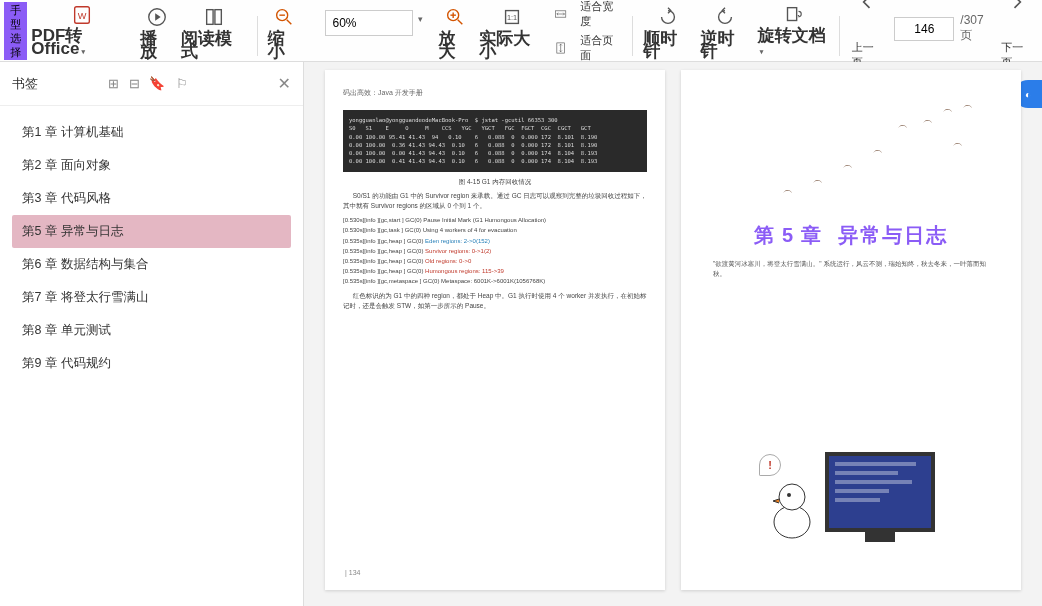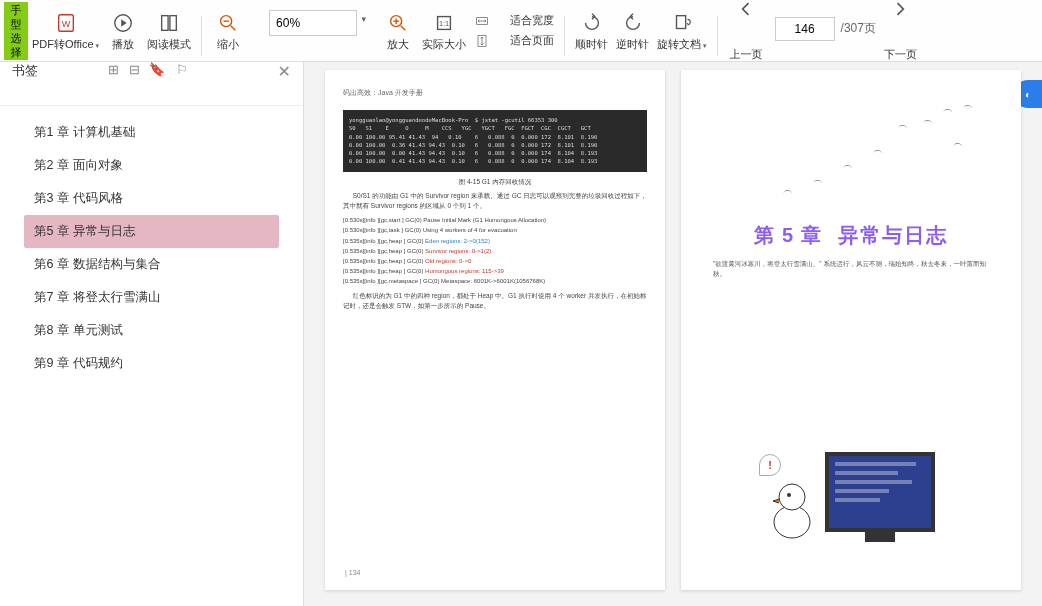--- a/index.html
+++ b/index.html
@@ -1,44 +1,44 @@
 <!DOCTYPE html>
 <html><head>
 <meta charset="utf-8">
 <style>
 * { margin: 0; padding: 0; box-sizing: border-box; }
 body { font-family: "Microsoft YaHei", sans-serif; font-size: 12px; background: #fff; width: 1042px; height: 606px; overflow: hidden; }
 .toolbar { height: 62px; display: flex; align-items: center; border-bottom: 1px solid #ddd; padding: 0 4px; background: #fefefe; }
 .tool-btn { display: flex; flex-direction: column; align-items: center; justify-content: center; padding: 2px 4px; cursor: pointer; min-width: 40px; height: 58px;}
 .tool-btn .ico { height: 26px; display: flex; align-items: center; justify-content: center; color: #555; }
 .tool-btn .ico svg { width: 22px; height: 22px; }
-.tool-btn .lbl { font-size: 11px; color: #333; text-align: center; line-height: 13px; margin-top: 2px; }
+.tool-btn .lbl { font-size: 17px; color: #333; line-height: 13px; margin-top: 2px; font-weight: bold; }
 .sep { width: 1px; height: 40px; background: #ddd; margin: 10px 6px 0; }
 .zoom-input { width: 88px; height: 26px; border: 1px solid #ccc; font-size: 12px; padding: 0 18px 0 6px; margin: 0 21px; position: relative; top: -8px;}
 .zoom-wrap { position: relative; display:inline-block; }
 .zoom-wrap::after { content: "▾"; position: absolute; right: 12px; top: -4px; font-size: 9px; color: #666; }
 .fit-group { display:flex; flex-direction:column; justify-content:center; gap:4px; height:58px; padding: 0 4px;}
-.fit-row { display:flex; align-items:center; gap:20px; font-size:11px; color:#333; cursor:pointer;}
+.fit-row { display:flex; align-items:center; gap:12px; font-size:11px; color:#333; cursor:pointer;}
 .fit-row svg { width:16px; height:16px;}
 .page-input { width: 60px; height: 24px; border: 1px solid #ccc; text-align: center; font-size: 12px; margin: 0 4px; position: relative; top:-2px;}
 .page-total { font-size: 12px; color: #666; position: relative; top:-2px;}
 .nav-area { display:flex; align-items:center; height:58px; gap:2px;}
 .nav-btn { display:flex; flex-direction:column; align-items:center; cursor:pointer; padding:2px 6px;gap:24px;}
 .nav-btn svg { width:20px; height:20px;}
 .nav-btn .lbl { font-size:11px; color:#333; margin-top:4px;}
-.handle-tab { background:#84cc16; height:58px; display:flex; align-items:center; padding:0 2px; font-size:11px; writing-mode: horizontal-tb; width:24px; text-align:center;}
+.handle-tab { background:#8b5cf6; height:58px; display:flex; align-items:center; padding:0 2px; font-size:11px; writing-mode: horizontal-tb; width:24px; text-align:center;}
 
 .main { display: flex; height: 544px; }
 .sidebar { width: 304px; border-right: 1px solid #ddd; display: flex; flex-direction: column; }
-.sidebar-head { height: 44px; display: flex; align-items: flex-start; padding: 0 12px; border-bottom: 1px solid #eee; justify-content: space-between;}
+.sidebar-head { height: 44px; display: flex; align-items: center; padding: 0 12px; border-bottom: 1px solid #eee; justify-content: space-between;}
 .sidebar-title { font-size: 13px; color: #333; }
 .sidebar-ico-group { display:flex; gap:10px; color:#888;}
 .sidebar-ico-group span { cursor:pointer; font-size:13px;}
 .close-x { cursor:pointer; font-size:16px; color:#888; margin-left:20px;}
-.bookmark-list { flex:1; overflow:auto; padding: 10px 24px;}
+.bookmark-list { flex:1; overflow:auto; padding: 10px 12px;}
 .bm-item { padding: 8px 10px; font-size: 12.5px; color: #333; cursor:pointer; border-radius:2px;}
 .bm-item.active { background: #e4b7c3; }
 
 .viewer { flex:1; background: #f3f3f3; position:relative; overflow:hidden; display:flex; justify-content:center; gap:16px; padding:8px 16px;}
 .page { background:#fff; width: 340px; height: 520px; box-shadow: 0 1px 3px rgba(0,0,0,.15); padding: 18px; font-size: 7px; color:#444; position:relative;}
 .page-header { font-size:7px; color:#666; margin-bottom:12px;}
 .code-block { background:#2a2a2a; color:#ddd; padding:6px; font-family:monospace; font-size:5.5px; line-height:1.5; margin-bottom:6px;}
 .fig-cap { text-align:center; font-size:6.5px; margin:4px 0;}
 .body-text { font-size:6.5px; line-height:1.6; margin:4px 0; text-indent:1.5em;}
 .log-line { font-size:6px; line-height:1.7; font-family:Arial;}

